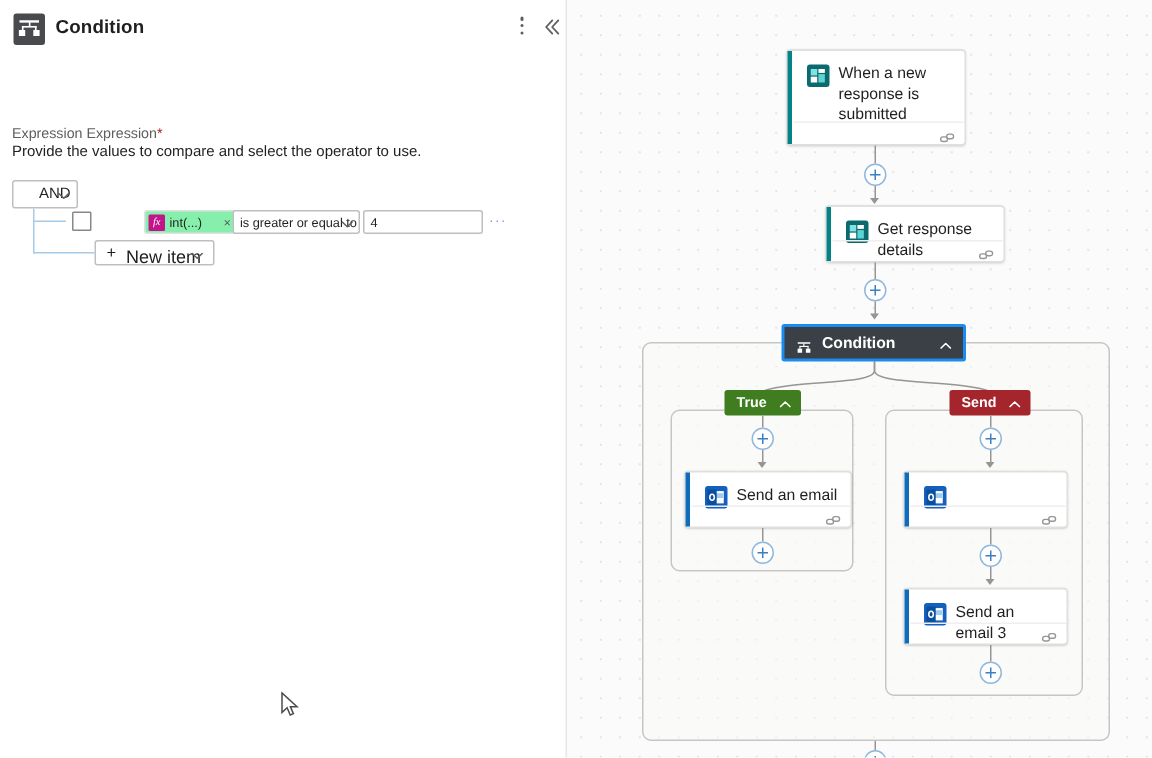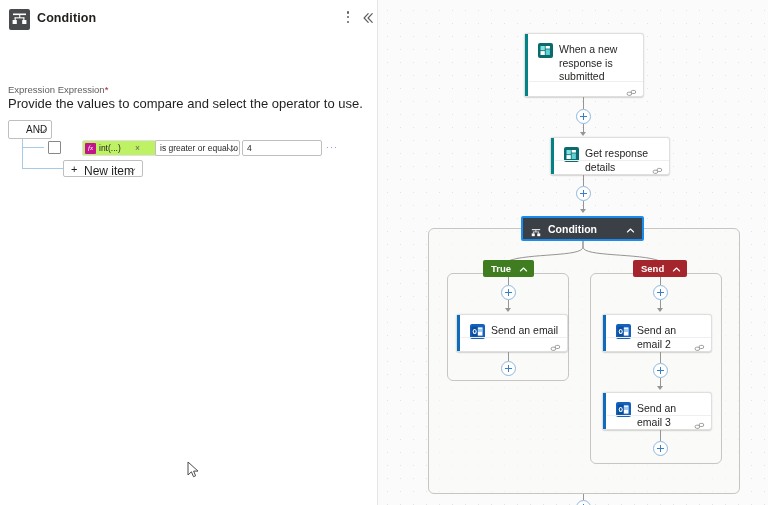--- a/index.html
+++ b/index.html
@@ -55,21 +55,21 @@
   .tab .ul{
     position:absolute;left:0;right:0;bottom:-4px;height:2px;background:#0f6cbd;border-radius:1px;
   }
 
   
   #lbl-expr{
     position:absolute;left:8px;top:84px;font-size:9.5px;color:#605e5c;
   }
   #lbl-expr .req{color:#a4262c;}
   #lbl-desc{
-    position:absolute;left:8px;top:96px;font-size:13px;color:#201f1e;
+    position:absolute;left:8px;top:96px;font-size:10px;color:#201f1e;
   }
 
   
   #and-box{
     position:absolute;left:8px;top:120px;width:44px;height:19px;
     border:1px solid #bfbfbf;border-radius:2px;background:#fff;
     box-sizing:border-box;cursor:pointer;
   }
   #and-box .txt{position:absolute;left:5px;top:3px;font-size:10px;color:#201f1e;margin-left:12px;}
   #and-box .cv{position:absolute;right:4px;top:5px;}
@@ -77,22 +77,22 @@
   
   .tline{position:absolute;background:#a6cbe8;}
 
   
   #row-check{
     position:absolute;left:48px;top:141px;width:13px;height:13px;
     border:1px solid #8a8886;background:#fff;border-radius:1px;cursor:pointer;
     box-sizing:border-box;
   }
   #token{
-    position:absolute;left:82px;top:140px;width:75px;height:16px;
-    background:#bef264;border:1px solid #dfe1e3;border-radius:2px;
+    position:absolute;left:96px;top:140px;width:75px;height:16px;
+    background:#86efac;border:1px solid #dfe1e3;border-radius:2px;
     box-sizing:border-box;cursor:pointer;
   }
   #token .fx{
     position:absolute;left:2px;top:2px;width:11px;height:11px;
     background:#c3158b;border-radius:1px;
   }
   #token .fx span{
     position:absolute;left:0;right:0;top:0;line-height:11px;text-align:center;
     font-size:7px;font-style:italic;color:#fff;font-family:"Liberation Serif",serif;
   }
@@ -412,21 +412,20 @@
       <div class="accent" style="background:#0f6cbd;"></div>
       <div class="ic" style="background:#1560bd;">
         <svg width="15" height="15" viewBox="0 0 15 15">
           <rect x="6.2" y="3.4" width="6.3" height="8.2" fill="#ffffff"></rect>
           <rect x="6.7" y="4.8" width="5.3" height="3.2" fill="#9ecbf0"></rect>
           <rect x="1.6" y="2.4" width="6.2" height="10.2" rx="0.8" fill="#0a4f9e"></rect>
           <ellipse cx="4.7" cy="7.5" rx="2.0" ry="2.5" fill="#ffffff"></ellipse>
           <ellipse cx="4.7" cy="7.5" rx="0.95" ry="1.45" fill="#0a4f9e"></ellipse>
         </svg>
       </div>
-      <div class="ttl">Send an email 2</div>
       <div class="sep" style="top:22px;"></div>
       <div class="chain" style="top:25px;">
         <svg width="11" height="11" viewBox="0 0 12 12">
           <rect x="1.2" y="4.6" width="5" height="3.4" rx="1.7" fill="none" stroke="#979593" stroke-width="1"></rect>
           <rect x="5.6" y="2.6" width="5" height="3.4" rx="1.7" fill="none" stroke="#979593" stroke-width="1"></rect>
         </svg>
       </div>
     </div>
 
     <div class="vline" style="left:282px;top:352px;height:11px;"></div>

